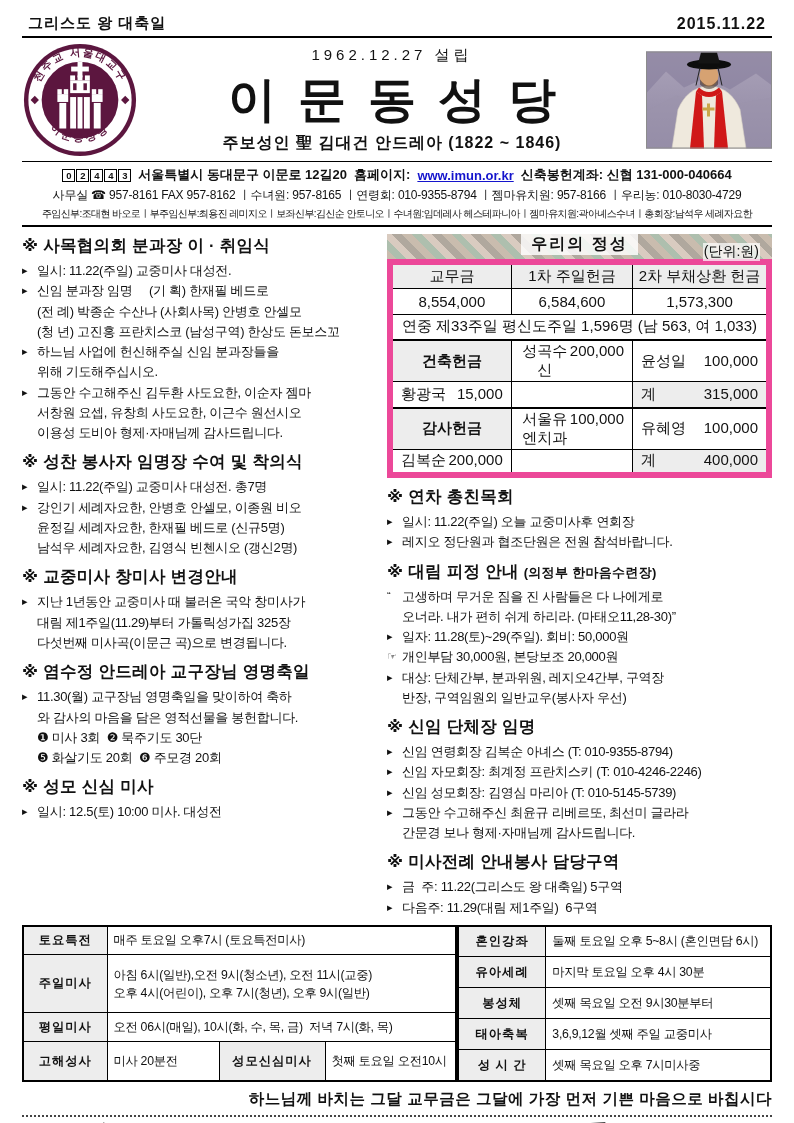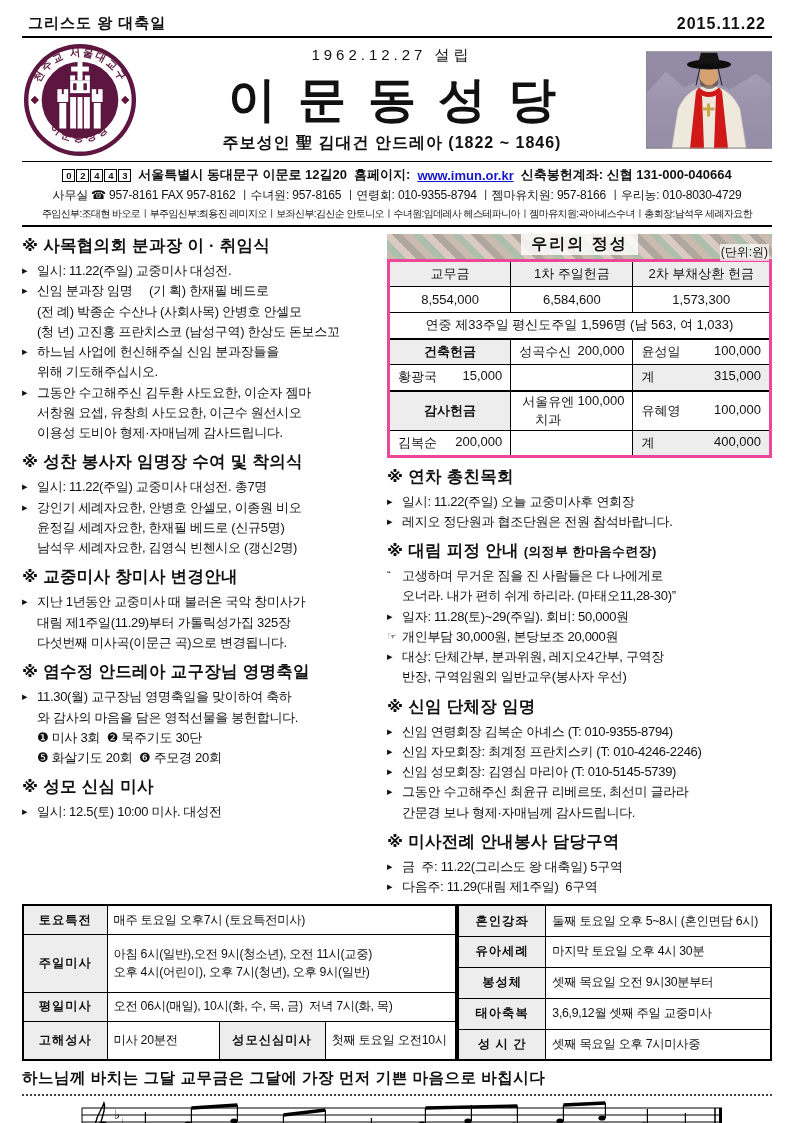--- a/index.html
+++ b/index.html
@@ -30,38 +30,38 @@
 .col-right{flex:1;min-width:0}
 h2.sec{font-size:16.5px;font-weight:800;margin:8px 0 4px;letter-spacing:0.3px;white-space:nowrap}
 h2.sec .hnote{font-size:13px;font-weight:600}
 .col-left > section:first-child h2{margin-top:3px}
 .item{display:flex;font-size:13px;line-height:1.56;letter-spacing:-0.3px}
 .item .b{width:15px;flex:none;font-size:11px;padding-top:1px}
 .item .t{flex:1;white-space:nowrap}
 
 .offer-band{height:25px;margin-top:2px;background:repeating-linear-gradient(45deg,#c9bcae 0 7px,#aebfae 7px 14px,#d9cbc0 14px 21px,#b0a89e 21px 28px);display:flex;align-items:flex-start;justify-content:center;position:relative}
 .offer-band .bt{font-size:16px;font-weight:800;background:rgba(255,255,255,.82);padding:0 10px;letter-spacing:2px}
-.offer-band .bn{position:absolute;right:3px;bottom:-2px;font-size:12px;background:rgba(255,255,255,.7);padding:0 1px}
-table.offer{width:100%;border-collapse:collapse;font-size:13px;border:3px solid #ec4899}
+.offer-band .bn{position:absolute;right:12px;bottom:-2px;font-size:14px;background:rgba(255,255,255,.7);padding:0 1px}
+table.offer{width:100%;border-collapse:collapse;font-size:15px;border:6px solid #ec4899}
 table.offer td{border:1px solid #000;height:26px;text-align:center;padding:1px 4px}
 table.offer tr.thead td{background:#ededed}
 table.offer tr.sep td{border-top:2px solid #000}
 table.offer td.lab{background:#ededed;font-weight:600}
 table.offer td.tot{background:#ededed}
 table.offer .pair{display:flex;justify-content:space-between;padding:0 4px}
 
 .sched{display:flex;margin-top:7px}
 .sched table{border-collapse:collapse;font-size:12.3px;border:2px solid #000}
 .sched td{border:1px solid #000;padding:2px 6px;height:29px;letter-spacing:-0.3px}
 .sched .lbl{background:#ededed;font-weight:700;text-align:center;letter-spacing:1px;white-space:nowrap}
 .sched .two{line-height:1.5}
 table.tl{width:436px}
 table.trt{width:316px}
 
-.slogan{text-align:left;font-size:15.5px;font-weight:600;margin-top:7px;letter-spacing:0.5px}
+.slogan{text-align:right;font-size:15.5px;font-weight:600;margin-top:7px;letter-spacing:0.5px}
 .hymn{margin-top:5px;border-top:2px dotted #444;padding-top:2px}
 </style>
 </head>
 <body>
 
 <div class="page">
 
   <div class="topline">
     <span class="feast">그리스도 왕 대축일</span>
     <span class="issue-date">2015.11.22</span>

